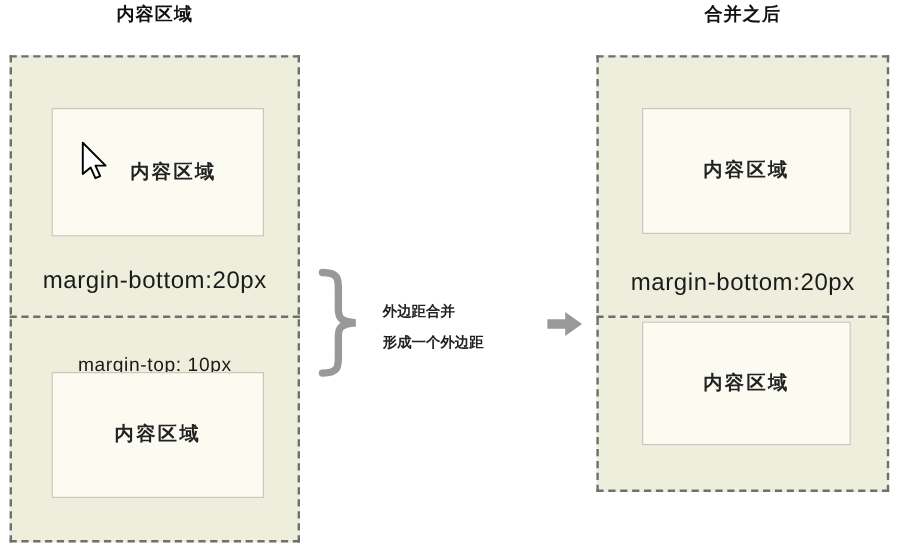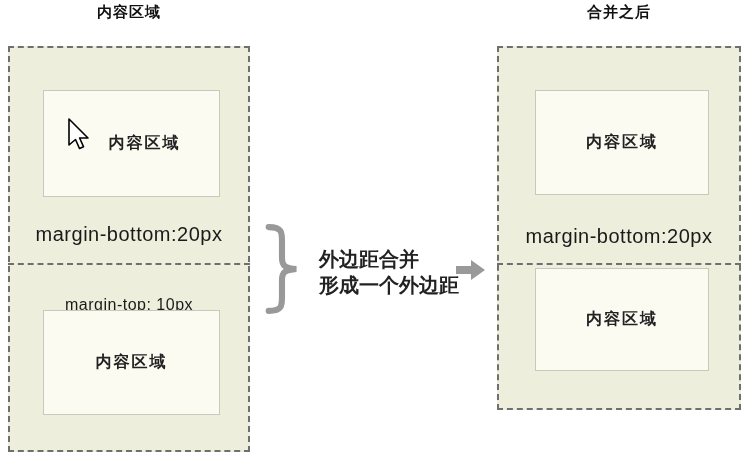--- a/index.html
+++ b/index.html
@@ -43,21 +43,21 @@
     position:absolute; left:-2px; right:-2px; height:0;
     border-top:2px dashed var(--panel-border);
   }
   .divider-b{top:215px;}
   .divider-a{top:215px;}
   .cursor{position:absolute; left:22px; top:26px; width:24px; height:34px;}
   .box-b1 .box-label{margin-left:26px;}
   .brace{position:absolute; left:262px; top:223px; width:42px; height:92px;}
   .annotation{
     position:absolute; left:319px; top:246px; width:150px;
-    font-size:20px; font-weight:bold; color:#222; line-height:26px; white-space:nowrap;
+    font-size:12px; font-weight:bold; color:#222; line-height:26px; white-space:nowrap;
   }
   .arrow{position:absolute; left:456px; top:258px; width:30px; height:24px;}
 </style>
 </head>
 <body>
 
 <div class="stage">
 
   <div class="title before-title">内容区域</div>
   <div class="title after-title">合并之后</div>

